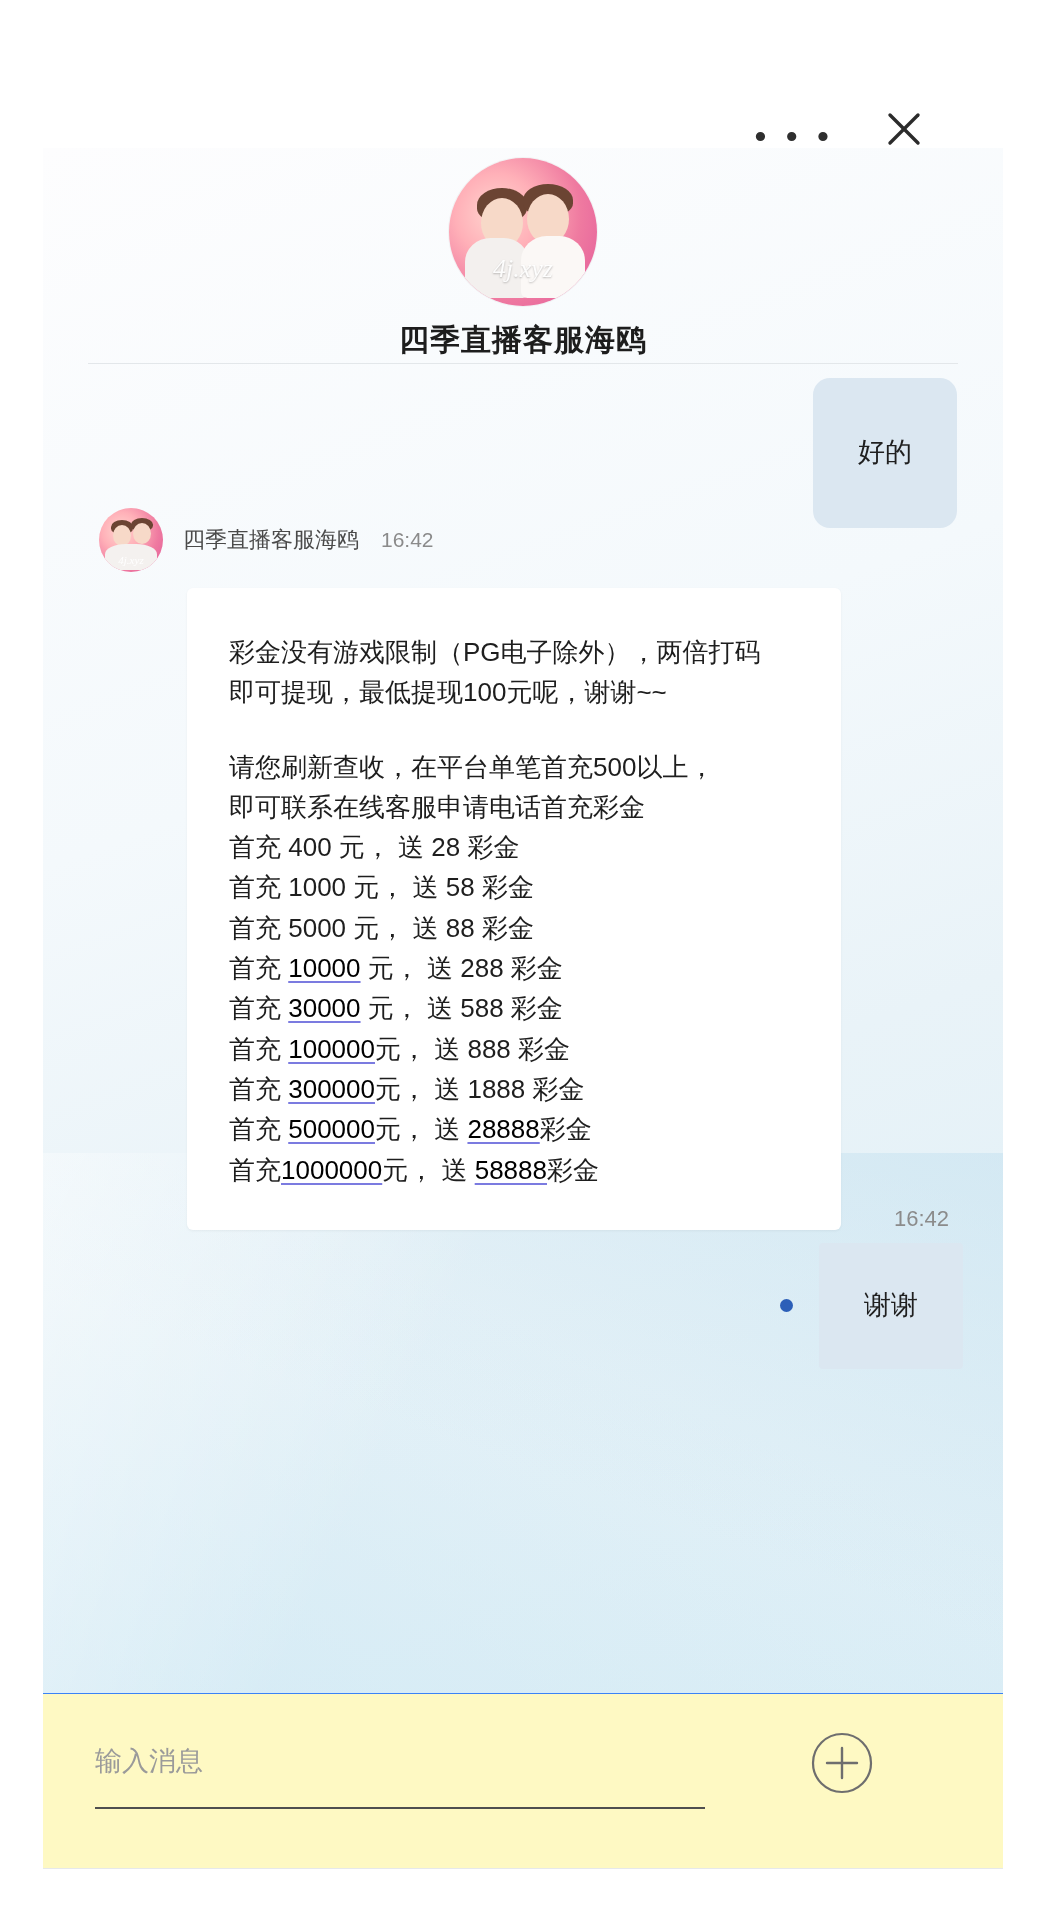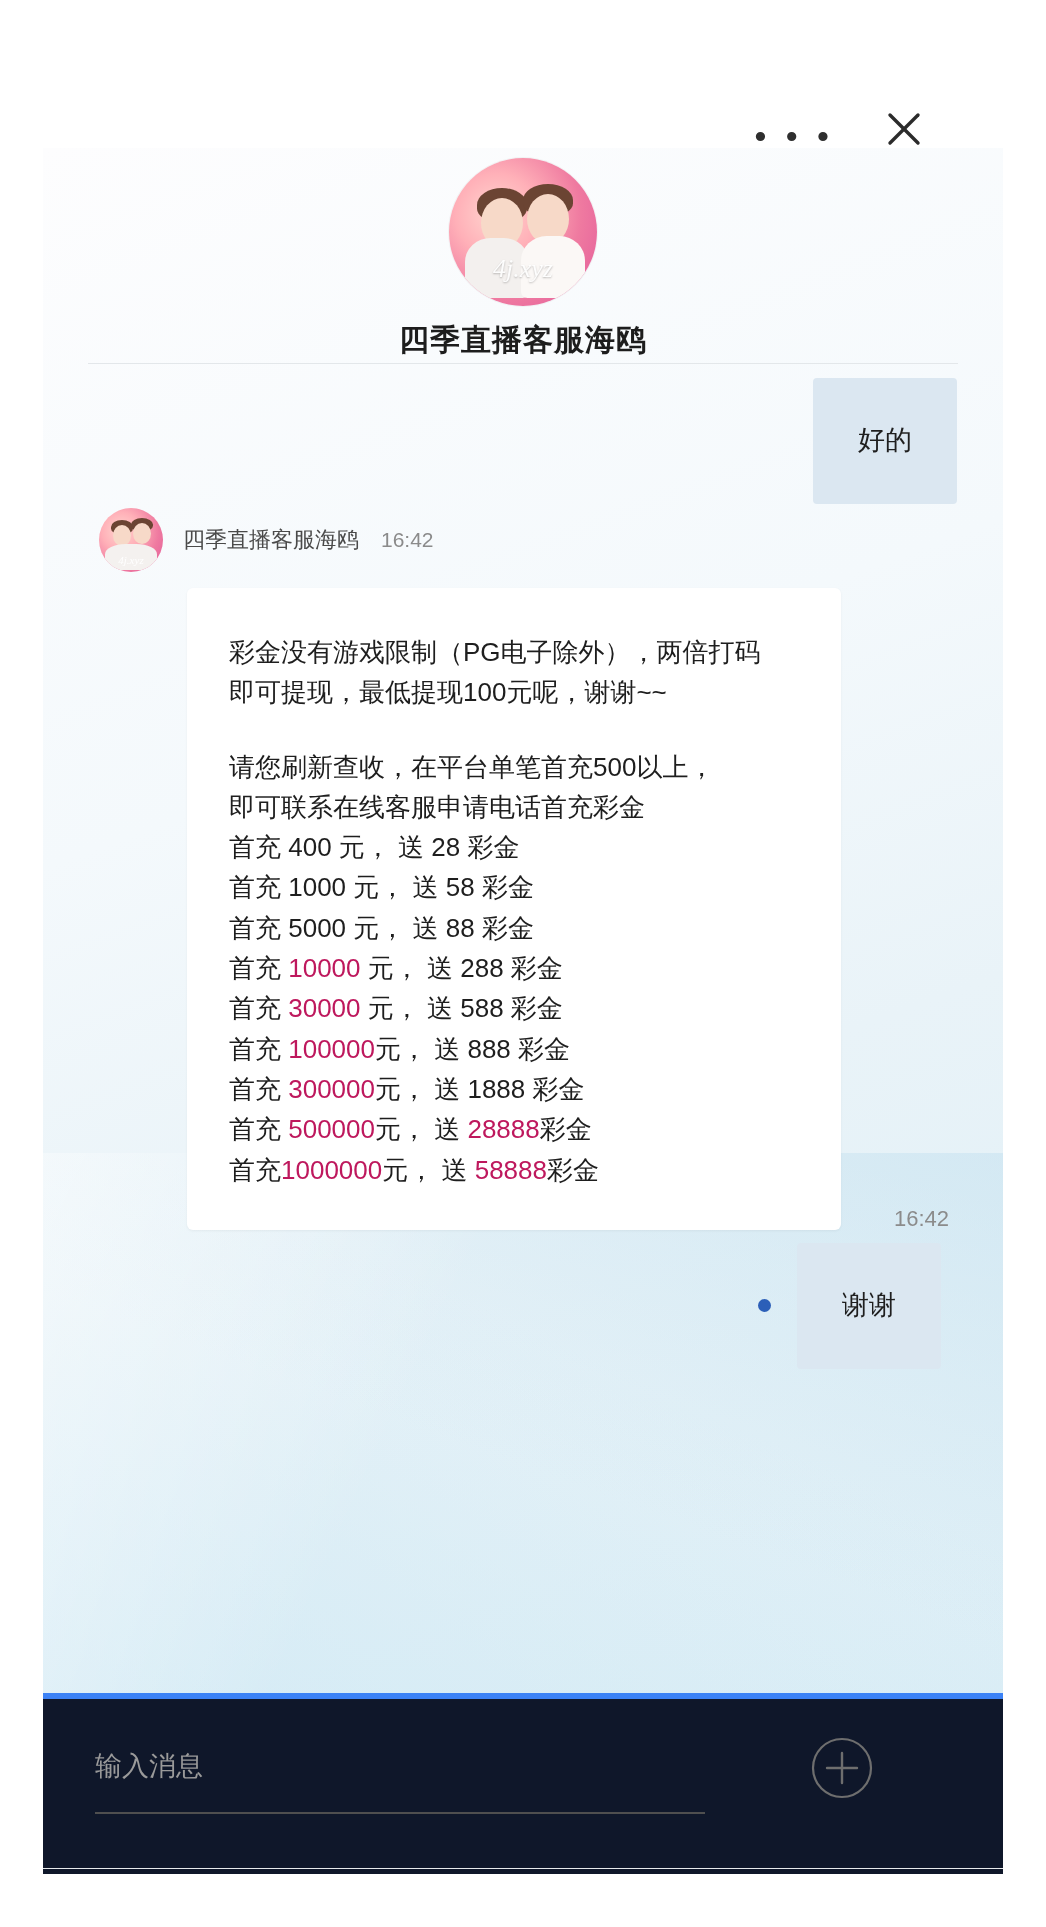--- a/index.html
+++ b/index.html
@@ -194,21 +194,21 @@
     background: #dbe7f1;
     border-radius: 4px;
     padding: 30px 34px;
     font-size: 27px;
     color: #1f1f1f;
     min-width: 80px;
     text-align: center;
     line-height: 1.4;
   }
   .msg1 { top: 230px; }
-  .msg1 .bubble-out { width: 72px; padding: 44px 32px; }
+  .msg1 .bubble-out { width: 72px; padding: 56px 32px; border-radius: 17px; }
 
   .msg-in {
     position: absolute;
     left: 56px;
     top: 360px;
     width: 840px;
   }
   .msg-in-head {
     display: flex;
     align-items: center;
@@ -255,54 +255,54 @@
     background: #ffffff;
     border-radius: 6px;
     padding: 44px 42px 40px 42px;
     box-shadow: 0 1px 3px rgba(0,0,0,0.05);
     font-size: 26px;
     color: #1e1e1e;
     line-height: 1.55;
   }
   .bubble-in p { margin: 0; }
   .bubble-in .para-gap { height: 34px; }
-  .u { text-decoration-color: #7b7be0; text-underline-offset: 4px; color: #be185d; }
+  .u { text-decoration: underline; text-decoration-color: #7b7be0; text-underline-offset: 4px; color: #000000; }
 
   .time-right {
     position: absolute;
     right: 54px;
     top: 1058px;
     font-size: 22px;
     color: #8b8b8b;
   }
   .msg3 {
     position: absolute;
-    right: 62px;
+    right: 40px;
     top: 1095px;
     display: flex;
     align-items: center;
   }
   .unread-dot {
     width: 13px;
     height: 13px;
     border-radius: 50%;
     background: #2c5fb8;
     margin-right: 26px;
   }
   .msg3 .bubble-out { width: 80px; padding: 44px 32px; }
 
   
   .input-area {
     position: absolute;
     left: 43px;
     top: 1693px;
     width: 960px;
     height: 175px;
-    background: #0f172a;
-    border-top: 6px solid #3b82f6;
+    background: #fef9c3;
+    border-top: 1px solid #3b82f6;
   }
   .msg-input {
     position: absolute;
     left: 52px;
     top: 52px;
     width: 610px;
     border: none;
     border-bottom: 2px solid #4f4f4f;
     background: transparent;
     font-family: "Liberation Sans", sans-serif;

